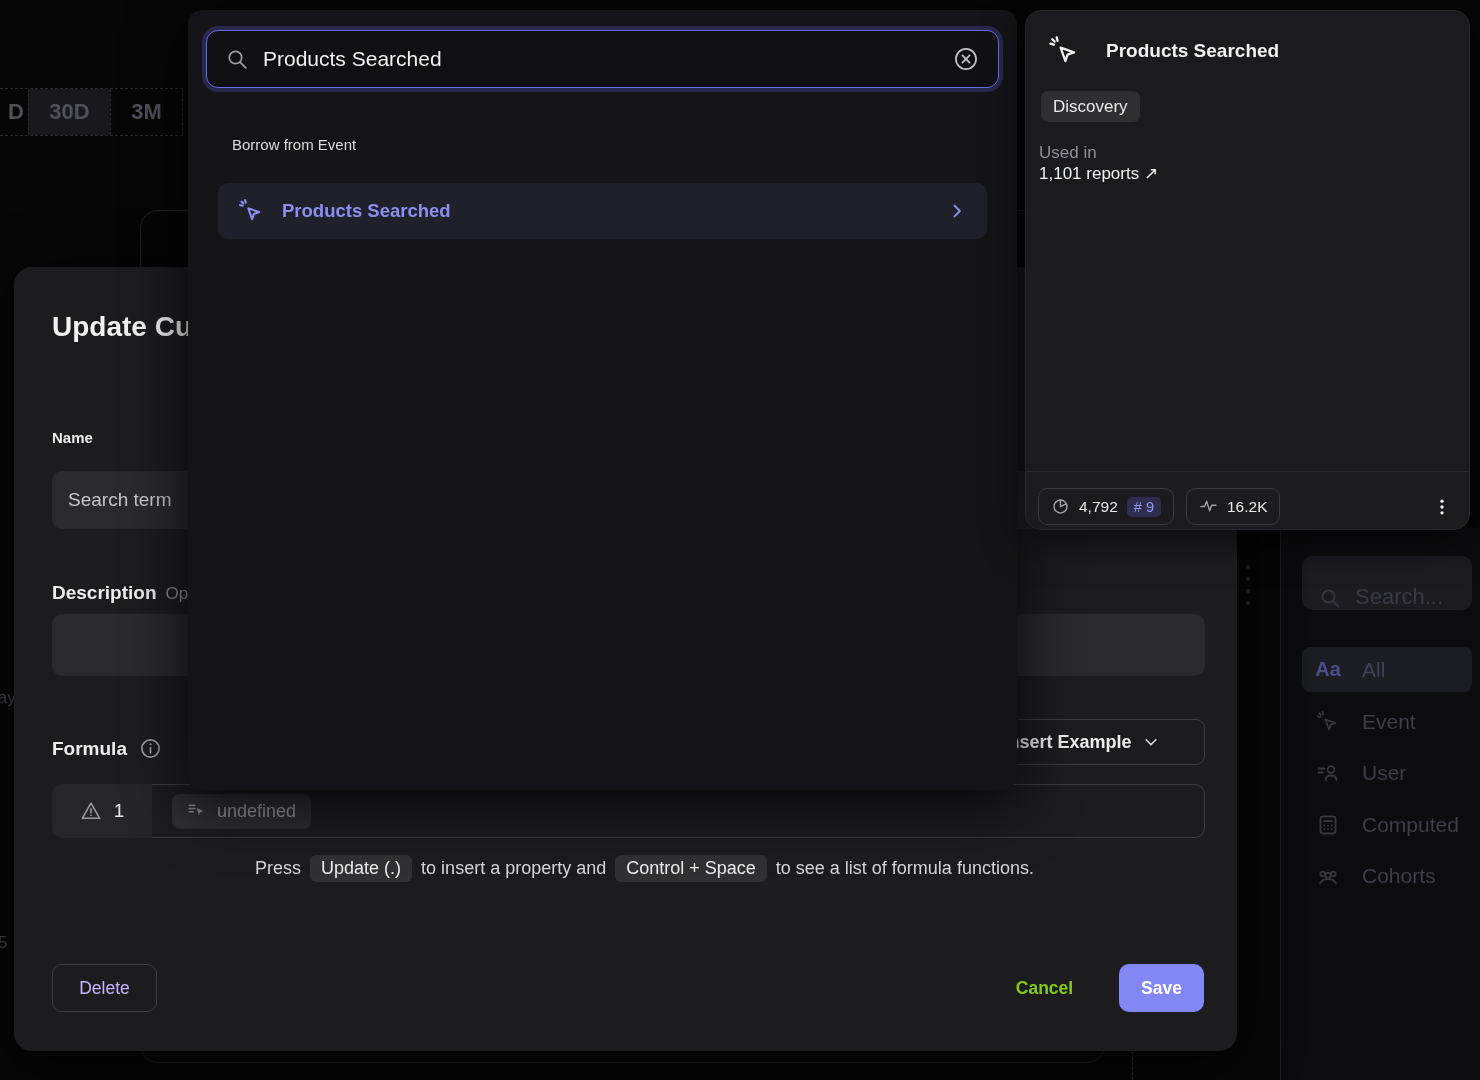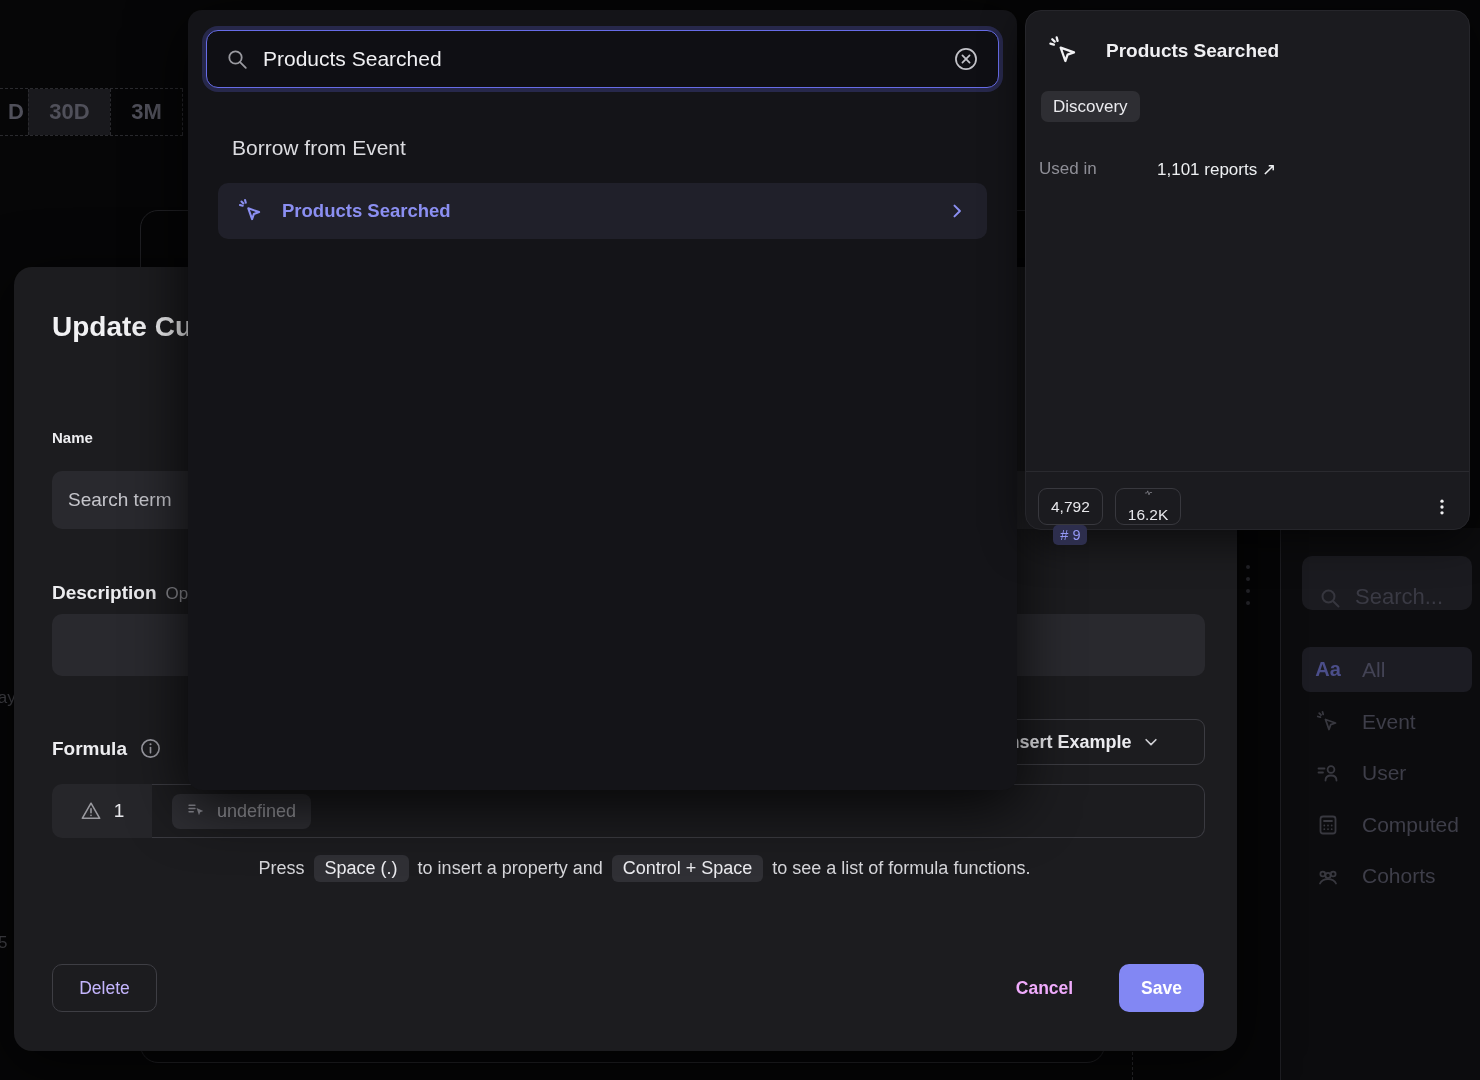--- a/index.html
+++ b/index.html
@@ -77,58 +77,58 @@
   .prop-chip svg { width:20px; height:20px; color:#8a8a92; }
   .prop-chip span { font-size:18px; color:#98989e; }
   .hint { position:absolute; left:0; right:0; top:588px; display:flex; justify-content:center;
     align-items:center; gap:9px; font-size:18px; color:#d6d6da;margin-left:38px; }
   kbd { font-family:inherit; background:#303035; border-radius:6px; padding:3px 11px; font-size:18px; color:#ececf0; }
   .btn { display:flex; align-items:center; justify-content:center; border-radius:10px;
     font-family:inherit; font-size:17.5px; cursor:pointer; }
   .delete-btn { position:absolute; left:38px; top:697px; width:105px; height:48px;
     border:1px solid #3e3e44; background:transparent; color:#c4b5fd; }
   .cancel-btn { position:absolute; left:983px; top:697px; width:95px; height:48px;
-    border:none; background:transparent; color:#f0abfc; font-weight:600; }
+    border:none; background:transparent; color:#84cc16; font-weight:600; }
   .save-btn { position:absolute; left:1105px; top:697px; width:85px; height:48px;
     border:none; background:#8287f3; color:#ffffff; font-weight:600; }
 
   
   .dropdown { position:absolute; left:188px; top:10px; width:829px; height:780px; background:#141418;
     border-radius:14px; box-shadow:0 14px 60px rgba(0,0,0,.8); z-index:20; }
   .dd-input-wrap { position:absolute; left:18px; top:20px; width:793px; height:58px; background:#0f0f14;
     border:1.5px solid #676ce8; border-radius:12px; box-shadow:0 0 0 4px rgba(90,95,210,.28);
     display:flex; align-items:center; padding:0 18px; gap:14px; }
   .dd-input-wrap svg.mag { width:24px; height:24px; color:#9a9aa0; flex:none; }
   .dd-input-wrap input { flex:1; background:transparent; border:none; outline:none;
     font-family:inherit; font-size:21px; color:#f0f0f3; }
   .dd-clear { width:28px; height:28px; color:#c2c2c8; background:none; border:none; cursor:pointer; flex:none;
     display:flex; align-items:center; justify-content:center; }
   .dd-clear svg { width:26px; height:26px; }
-  .dd-section { position:absolute; left:44px; top:126px; font-size:21px; color:#dcdce0; }
+  .dd-section { position:absolute; left:44px; top:126px; font-size:15px; color:#dcdce0; }
   .dd-row { position:absolute; left:30px; top:173px; width:769px; height:56px; background:#20202a;
     border-radius:10px; display:flex; align-items:center; padding:0 20px; gap:18px; cursor:pointer; }
   .dd-row .ev-icon { width:26px; height:26px; color:#8b8ff2; flex:none; }
   .dd-row-label { flex:1; font-size:18.5px; font-weight:700; color:#8b8ff2; }
   .dd-row .chev { width:20px; height:20px; color:#8b8ff2; flex:none; }
 
   
   .card { position:absolute; left:1025px; top:10px; width:445px; height:520px; background:#1b1b1f;
     border:1px solid #26262b; border-radius:16px; box-shadow:0 10px 40px rgba(0,0,0,.6); z-index:25; }
   .card-head { position:absolute; left:22px; top:24px; display:flex; align-items:center; gap:26px; }
   .card-head .ev-icon { width:32px; height:32px; color:#f2f2f4; }
   .card-title { font-size:19px; font-weight:700; color:#f0f0f3; }
   .cat-badge { position:absolute; left:15px; top:80px; height:31px; background:#2e2e33; border-radius:7px;
     display:flex; align-items:center; padding:0 12px; font-size:17px; color:#eaeaee; }
-  .used-row { position:absolute; left:13px; top:148px; display:flex; }
+  .used-row { position:absolute; left:13px; top:132px; display:flex;flex-direction:column; }
   .used-label { width:118px; font-size:17px; color:#8e8e96; }
   .used-value { font-size:17px; color:#eef0f2; cursor:pointer; }
   .card-divider { position:absolute; left:0; top:460px; width:100%; height:0; border-top:1px solid #2a2a2f; }
   .stats-row { position:absolute; left:12px; top:477px; right:12px; height:37px; display:flex; align-items:center; gap:12px; }
   .stat-chip { display:inline-flex; align-items:center; gap:9px; height:37px; border:1px solid #38383e;
-    border-radius:9px; padding:0 12px; background:transparent; cursor:pointer;flex-direction:column; }
+    border-radius:9px; padding:0 12px; background:transparent; cursor:pointer; }
   .stat-chip svg { width:19px; height:19px; color:#a0a0a8; }
   .stat-val { font-size:15.5px; color:#e8e8ec; }
   .rank-badge { background:#2d2e4d; color:#9598f5; border-radius:5px; padding:2px 7px; font-size:14.5px; }
   .kebab { margin-left:auto; background:none; border:none; cursor:pointer; width:30px; height:30px;
     display:flex; align-items:center; justify-content:center; }
   .kebab svg { width:20px; height:20px; color:#f0f0f2; }
 </style>
 </head>
 <body>
 
@@ -258,21 +258,21 @@
               <line x1="2.5" y1="13" x2="7.5" y2="13"></line>
             <path d="M11.5 8.5 L19.5 12 L15.8 13.4 L14.4 17 Z" fill="currentColor" stroke="none"></path>
           </svg>
           <span>undefined</span>
         </span>
       </div>
     </div>
 
     <div class="hint">
       <span>Press</span>
-      <kbd>Space (.)</kbd>
+      <kbd>Update (.)</kbd>
       <span>to insert a property and</span>
       <kbd>Control + Space</kbd>
       <span>to see a list of formula functions.</span>
     </div>
 
     <button class="btn delete-btn">Delete</button>
     <button class="btn cancel-btn">Cancel</button>
     <button class="btn save-btn">Save</button>
   </section>
 

